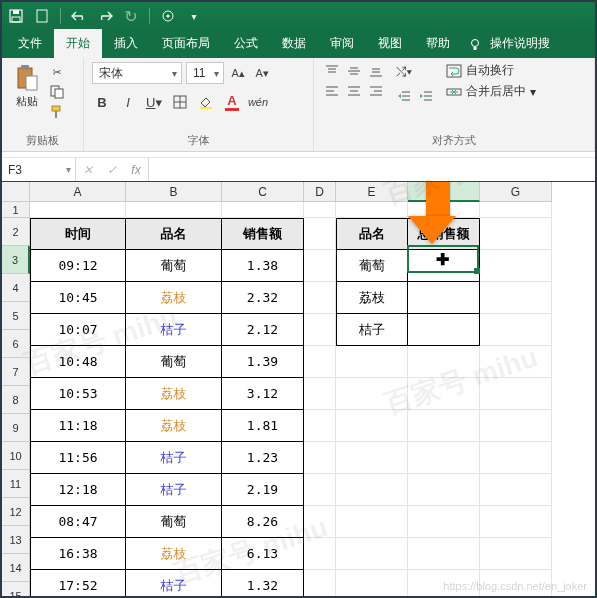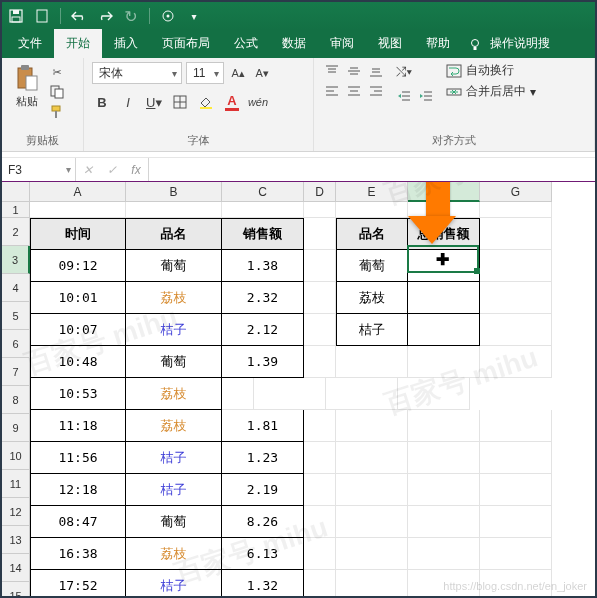--- a/index.html
+++ b/index.html
@@ -361,21 +361,21 @@
       <div class="row">
         <div class="cell tb tb-l" style="width: 96px;">09:12</div>
         <div class="cell tb cn" style="width: 96px;">葡萄</div>
         <div class="cell tb" style="width: 82px;">1.38</div>
         <div class="cell" style="width: 32px;"></div>
         <div class="cell tb tb-l cn" style="width: 72px;">葡萄</div>
         <div class="cell tb" style="width: 72px;"></div>
         <div class="cell" style="width: 72px;"></div>
       </div>
       <div class="row">
-        <div class="cell tb tb-l" style="width: 96px;">10:01</div>
+        <div class="cell tb tb-l" style="width: 96px;">10:45</div>
         <div class="cell tb cn c-orange" style="width: 96px;">荔枝</div>
         <div class="cell tb" style="width: 82px;">2.32</div>
         <div class="cell" style="width: 32px;"></div>
         <div class="cell tb tb-l cn" style="width: 72px;">荔枝</div>
         <div class="cell tb" style="width: 72px;"></div>
         <div class="cell" style="width: 72px;"></div>
       </div>
       <div class="row">
         <div class="cell tb tb-l" style="width: 96px;">10:07</div>
         <div class="cell tb cn c-blue" style="width: 96px;">桔子</div>
@@ -390,20 +390,21 @@
         <div class="cell tb cn" style="width: 96px;">葡萄</div>
         <div class="cell tb" style="width: 82px;">1.39</div>
         <div class="cell" style="width: 32px;"></div>
         <div class="cell" style="width: 72px;"></div>
         <div class="cell" style="width: 72px;"></div>
         <div class="cell" style="width: 72px;"></div>
       </div>
       <div class="row">
         <div class="cell tb tb-l" style="width: 96px;">10:53</div>
         <div class="cell tb cn c-orange" style="width: 96px;">荔枝</div>
+        <div class="cell tb" style="width: 82px;">3.12</div>
         <div class="cell" style="width: 32px;"></div>
         <div class="cell" style="width: 72px;"></div>
         <div class="cell" style="width: 72px;"></div>
         <div class="cell" style="width: 72px;"></div>
       </div>
       <div class="row">
         <div class="cell tb tb-l" style="width: 96px;">11:18</div>
         <div class="cell tb cn c-orange" style="width: 96px;">荔枝</div>
         <div class="cell tb" style="width: 82px;">1.81</div>
         <div class="cell" style="width: 32px;"></div>

